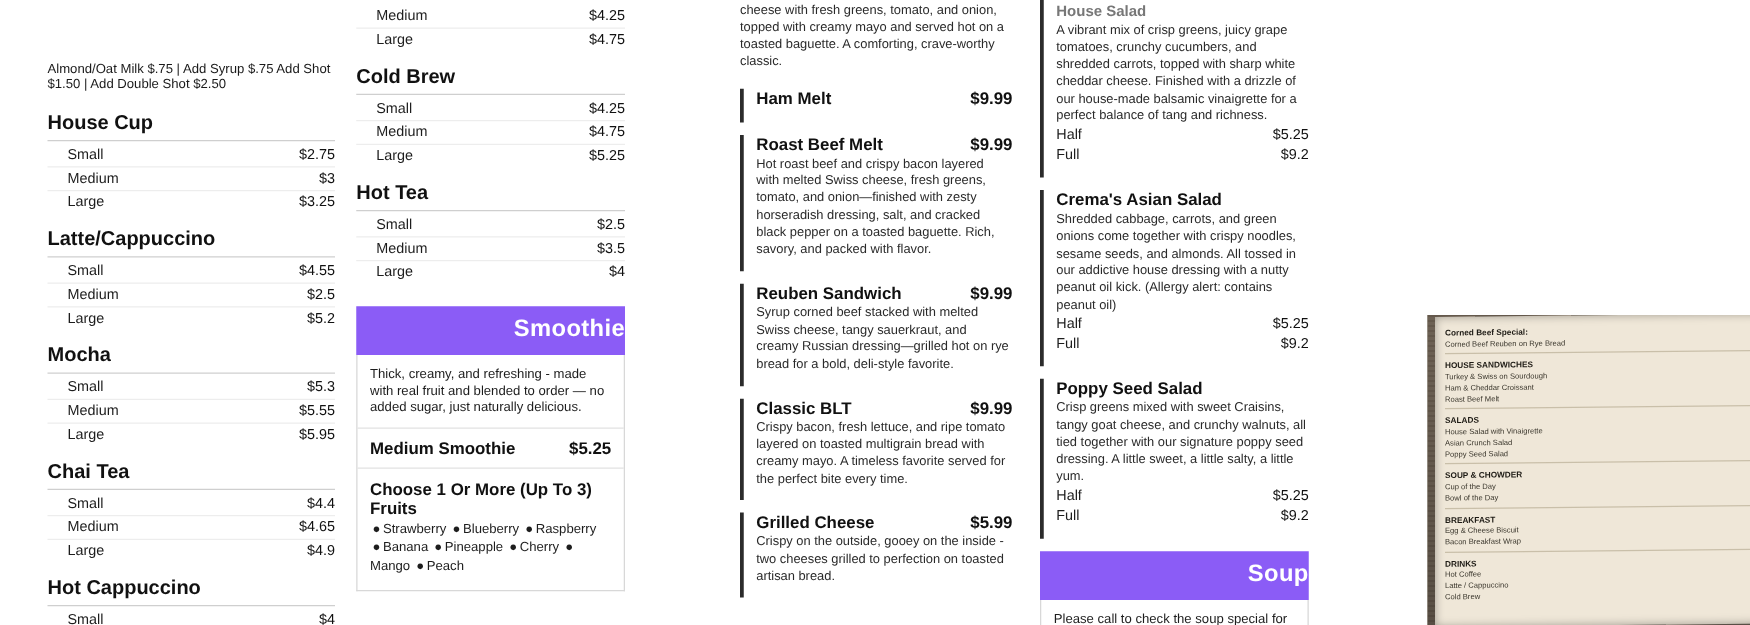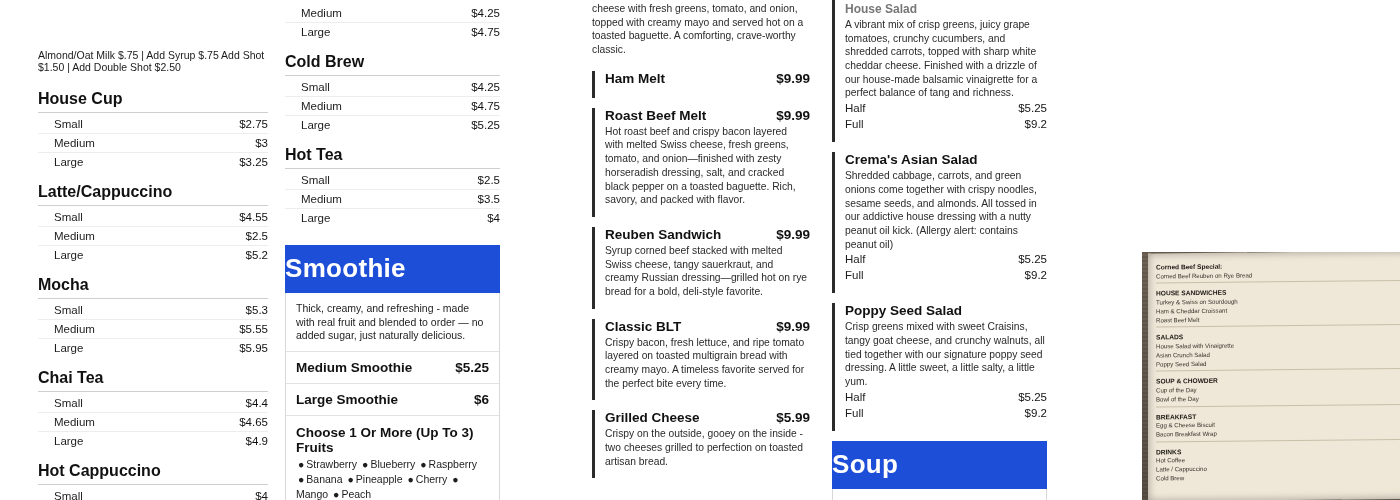--- a/index.html
+++ b/index.html
@@ -50,24 +50,24 @@
     font-size: 11.5px;
     padding: 3px 0 3px 16px;
     border-bottom: 1px solid #ededed;
   }
   .row .nm { color: #1d1d1d; }
   .row .pr { color: #111; font-weight: normal; }
   .row.last { border-bottom: none; }
 
   
   .boxhead {
-    background: #1d4ed8;
+    background: #8b5cf6;
     color: #ffffff;
-    text-align: left;
-    font-size: 26px;
+    text-align: right;
+    font-size: 19px;
     font-weight: bold;
     letter-spacing: .3px;
     padding: 8px 0 9px 0;
   }
   .boxnote {
     font-size: 10.5px;
     line-height: 1.3;
     padding: 9px 10px 8px 10px;
     color: #1d1d1d;
     border-bottom: 1px solid #e2e2e2;
@@ -294,24 +294,20 @@
     </div>
 
     <div style="margin-top:18px;">
       <div class="boxhead">Smoothie</div>
       <div class="soupcard">
         <div class="boxnote">Thick, creamy, and refreshing - made with real fruit and blended to order — no added sugar, just naturally delicious.</div>
         <div class="bigrow">
           <span>Medium Smoothie</span>
           <span class="pr">$5.25</span>
         </div>
-        <div class="bigrow">
-          <span>Large Smoothie</span>
-          <span class="pr">$6</span>
-        </div>
         <div class="choose-title">Choose 1 Or More (Up To 3) Fruits</div>
         <div class="choose-list">
           <span class="dot">●</span><span>Strawberry</span>
           <span class="dot">●</span><span>Blueberry</span>
           <span class="dot">●</span><span>Raspberry</span>
           <span class="dot">●</span><span>Banana</span>
           <span class="dot">●</span><span>Pineapple</span>
           <span class="dot">●</span><span>Cherry</span>
           <span class="dot">●</span><span>Mango</span>
           <span class="dot">●</span><span>Peach</span>

